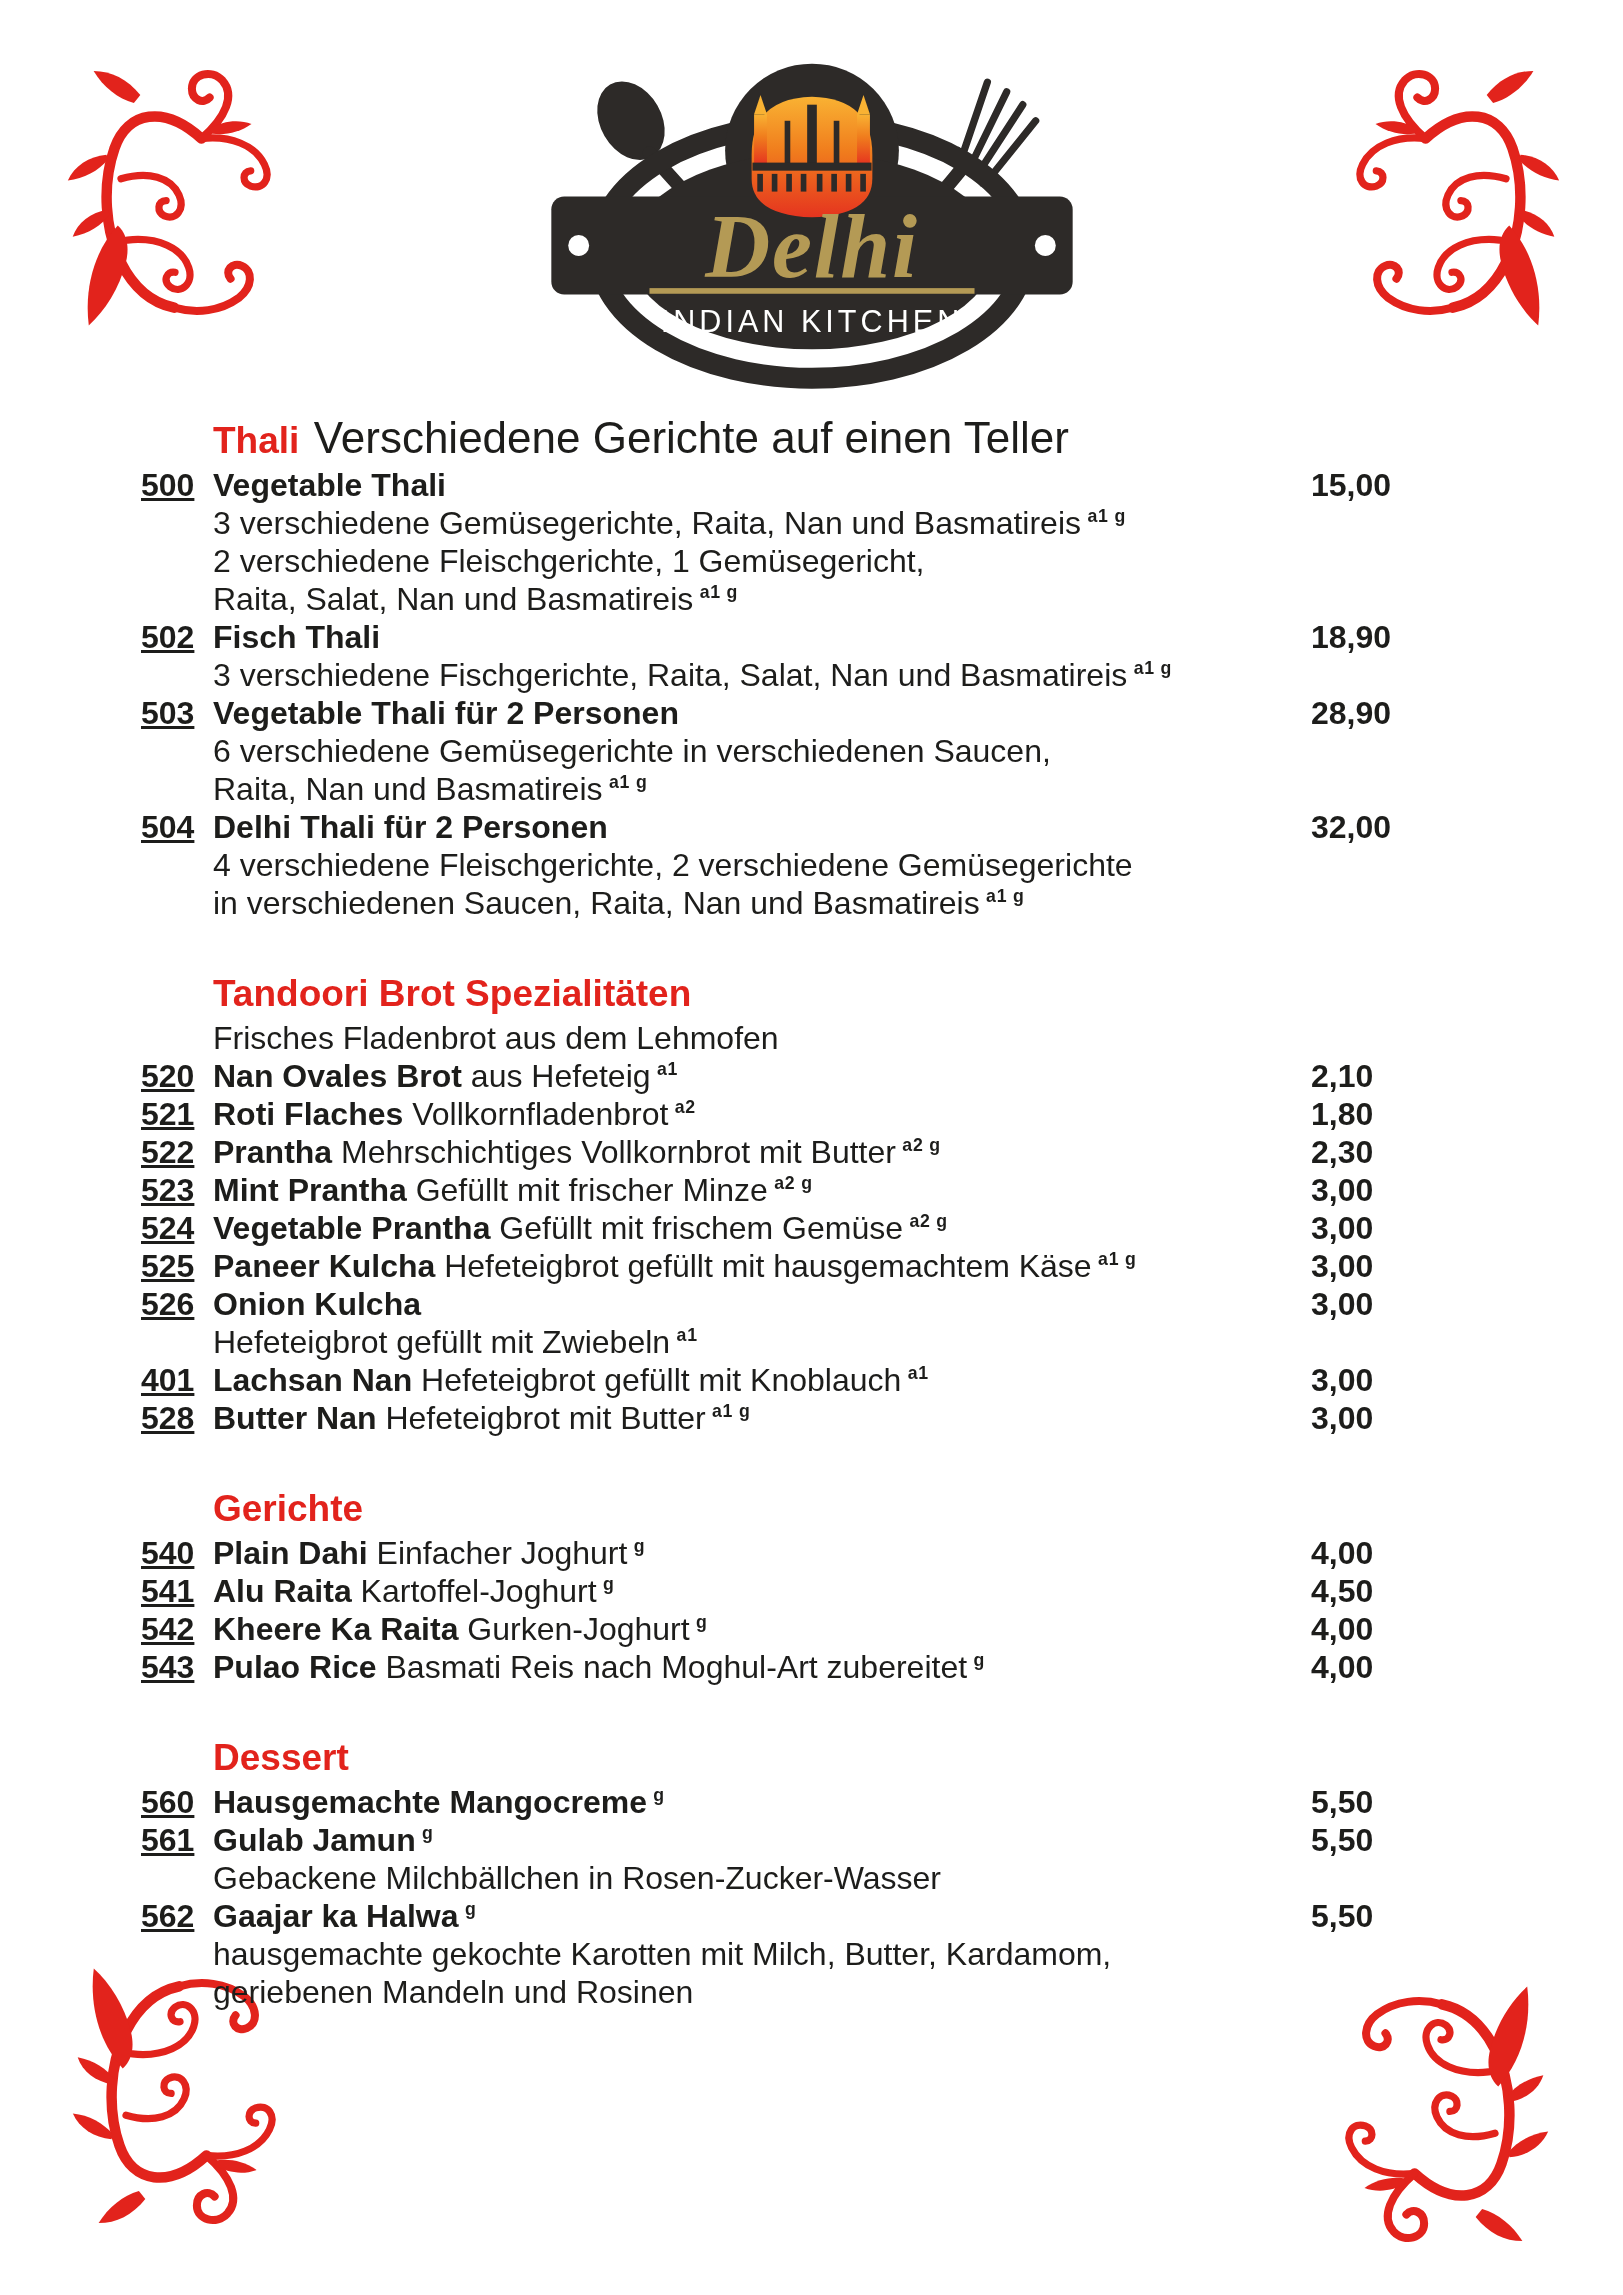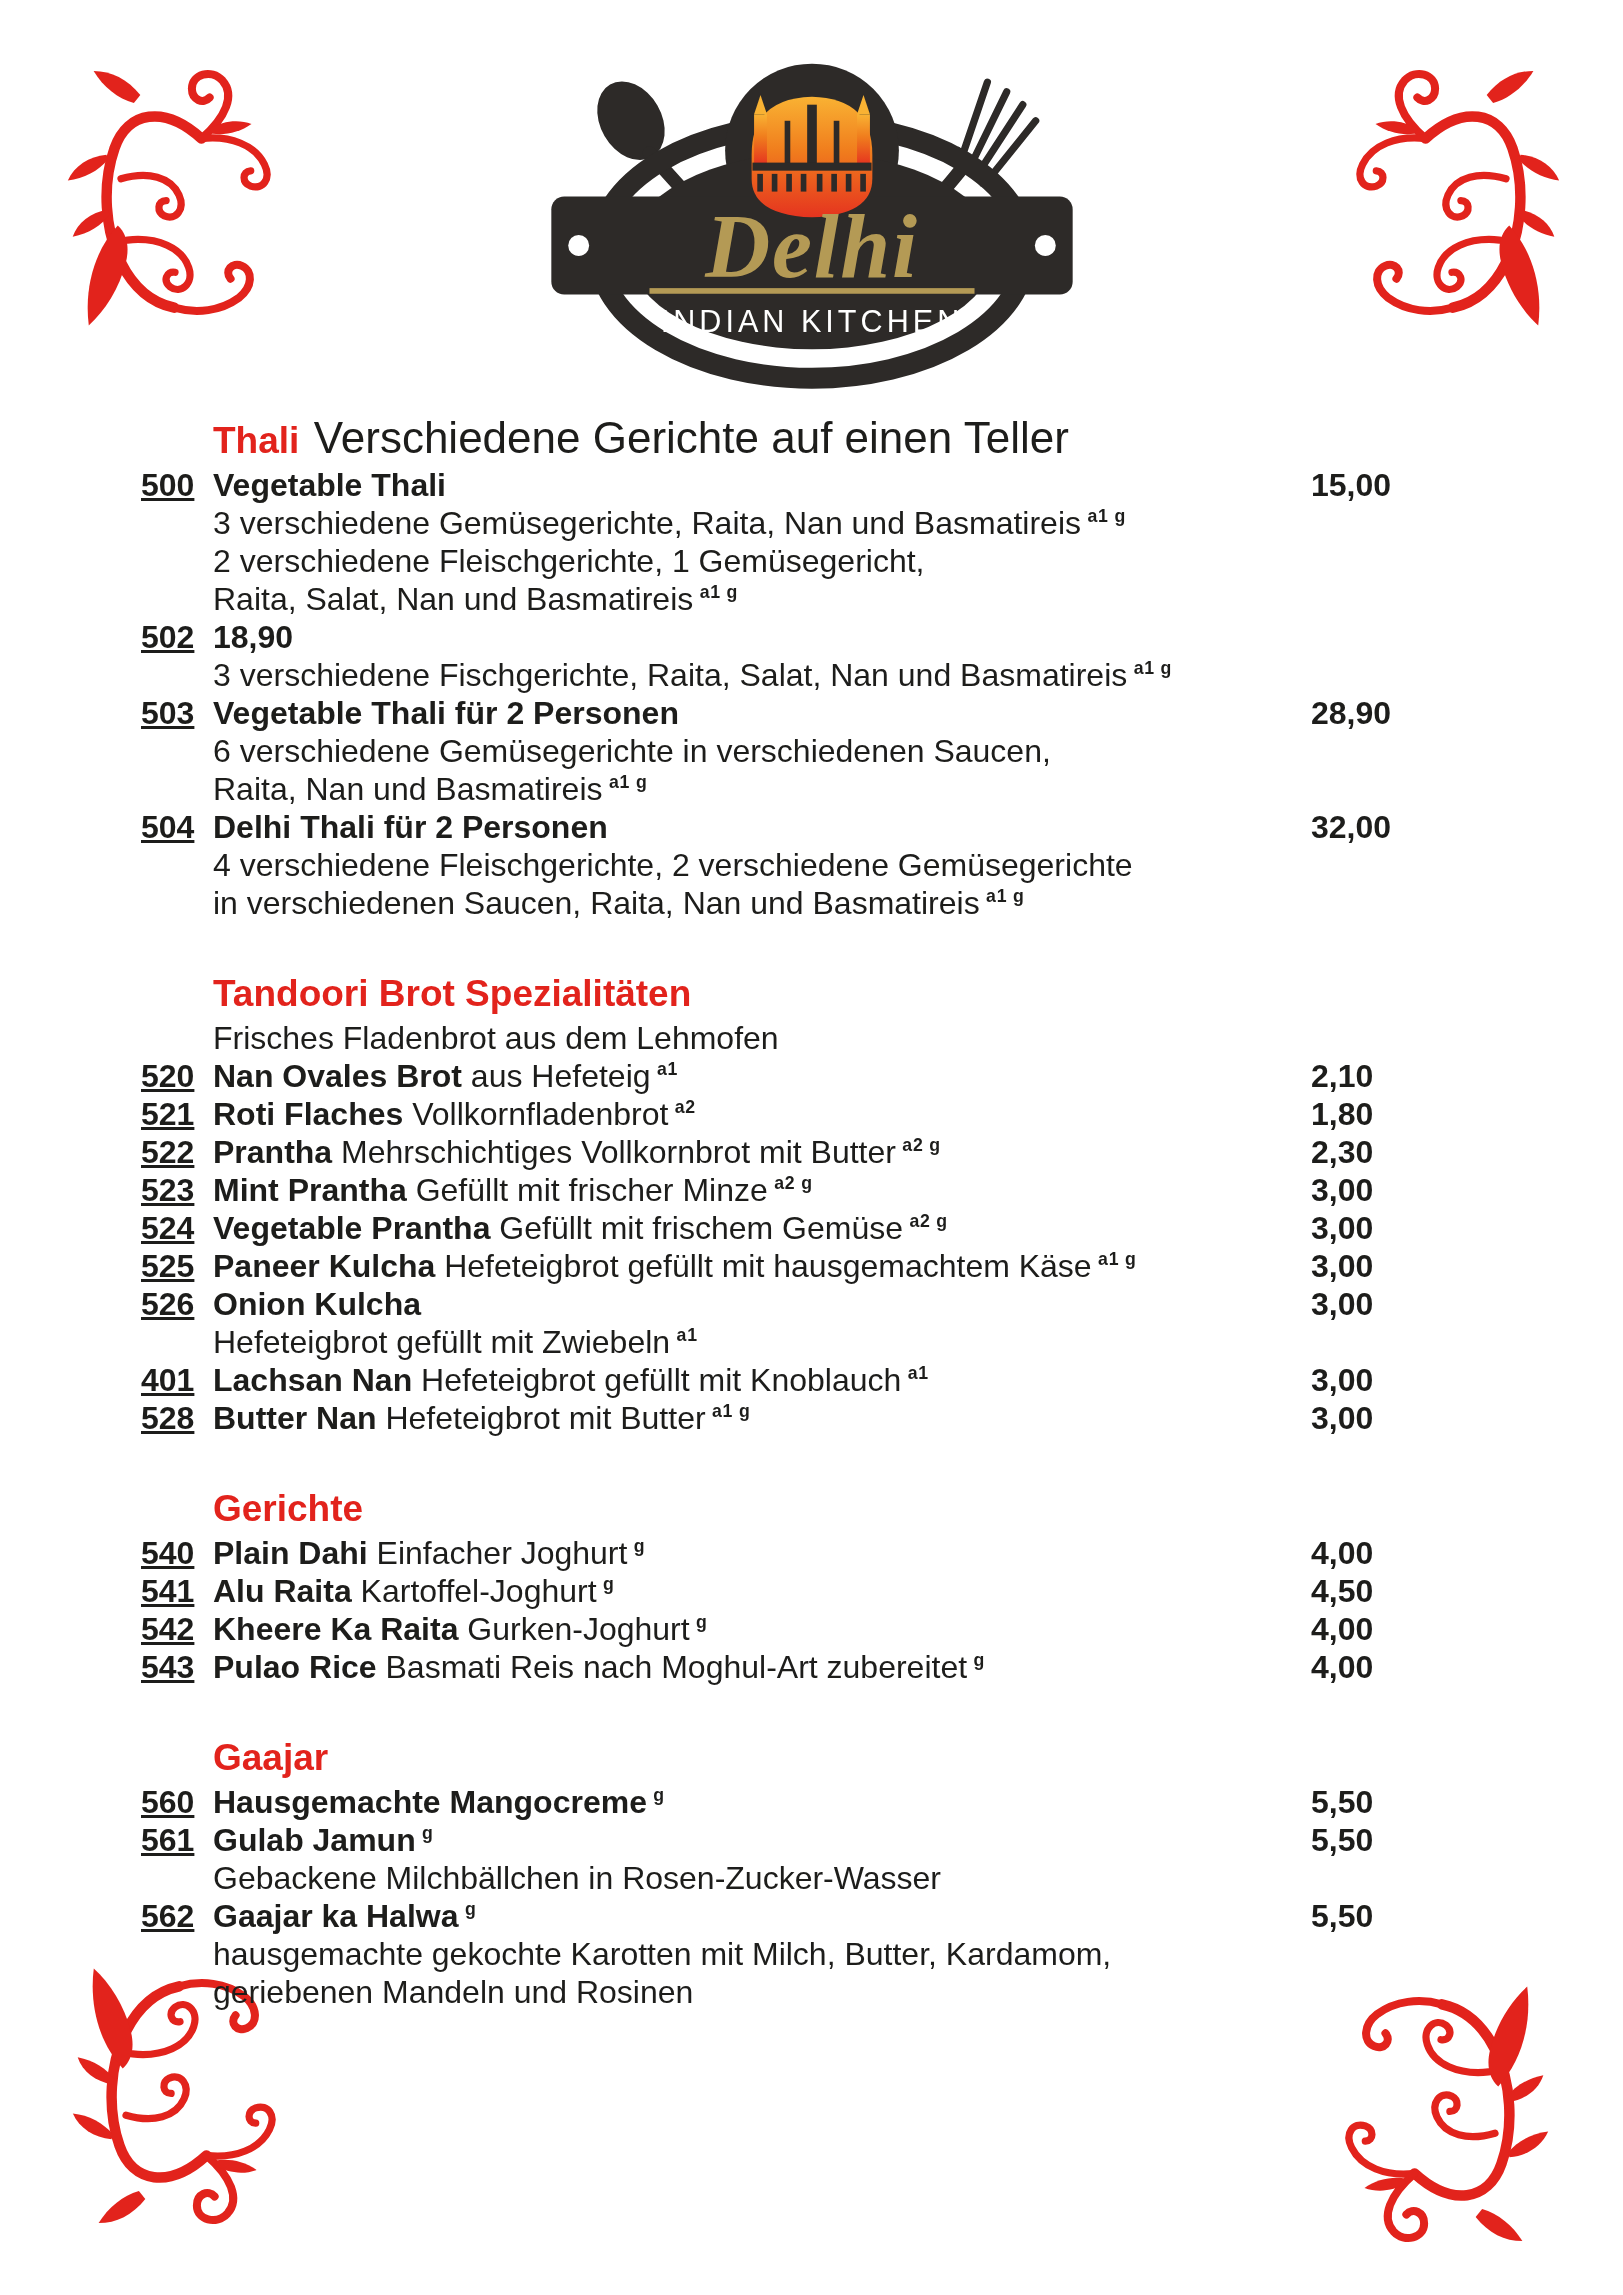--- a/index.html
+++ b/index.html
@@ -152,20 +152,21 @@
       <div class="item-row desc-row">
         <span class="item-num"></span>
         <span class="item-main"><span class="desc-text">2 verschiedene Fleischgerichte, 1 Gemüsegericht,</span></span>
       </div>
       <div class="item-row desc-row">
         <span class="item-num"></span>
         <span class="item-main"><span class="desc-text">Raita, Salat, Nan und Basmatireis</span><span class="sup">a1 g</span></span>
       </div>
       <div class="item-row">
         <span class="item-num">502</span>
+        <span class="item-main"><span class="item-name">Fisch Thali</span></span>
         <span class="item-price">18,90</span>
       </div>
       <div class="item-row desc-row">
         <span class="item-num"></span>
         <span class="item-main"><span class="desc-text">3 verschiedene Fischgerichte, Raita, Salat, Nan und Basmatireis</span><span class="sup">a1 g</span></span>
       </div>
       <div class="item-row">
         <span class="item-num">503</span>
         <span class="item-main"><span class="item-name">Vegetable Thali für 2 Personen</span></span>
         <span class="item-price">28,90</span>
@@ -267,21 +268,21 @@
         <span class="item-price">4,00</span>
       </div>
       <div class="item-row">
         <span class="item-num">543</span>
         <span class="item-main"><span class="item-name">Pulao Rice</span> <span class="item-inline">Basmati Reis nach Moghul-Art zubereitet</span><span class="sup">g</span></span>
         <span class="item-price">4,00</span>
       </div>
     </section>
     <section class="menu-section">
       <div class="section-header">
-        <span class="section-title">Gaajar</span>
+        <span class="section-title">Dessert</span>
       </div>
       <div class="item-row">
         <span class="item-num">560</span>
         <span class="item-main"><span class="item-name">Hausgemachte Mangocreme</span><span class="sup">g</span></span>
         <span class="item-price">5,50</span>
       </div>
       <div class="item-row">
         <span class="item-num">561</span>
         <span class="item-main"><span class="item-name">Gulab Jamun</span><span class="sup">g</span></span>
         <span class="item-price">5,50</span>

